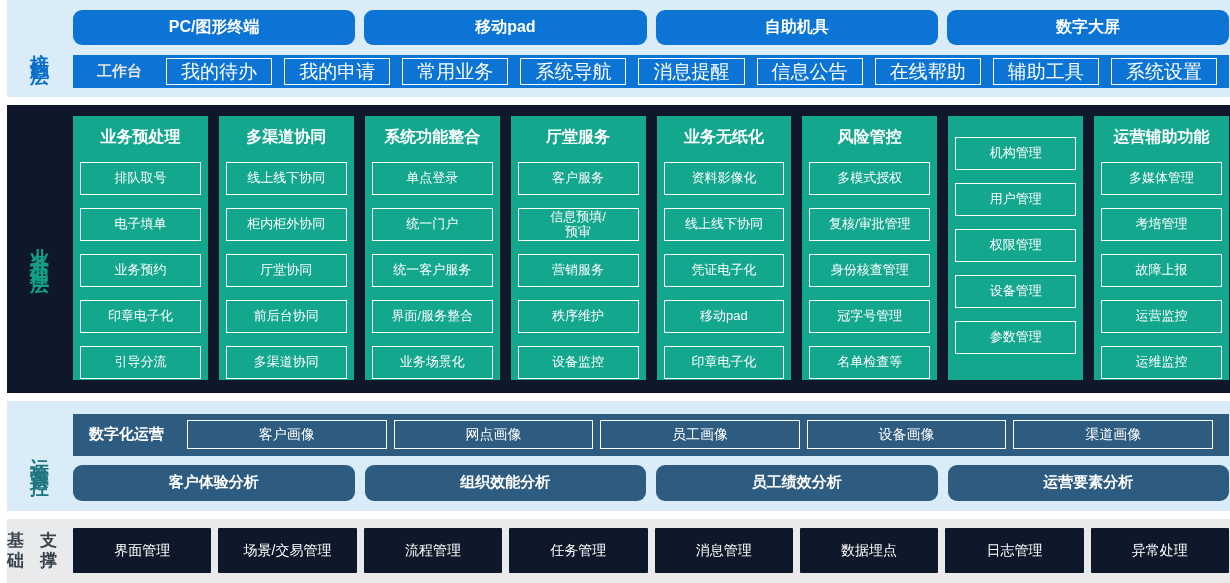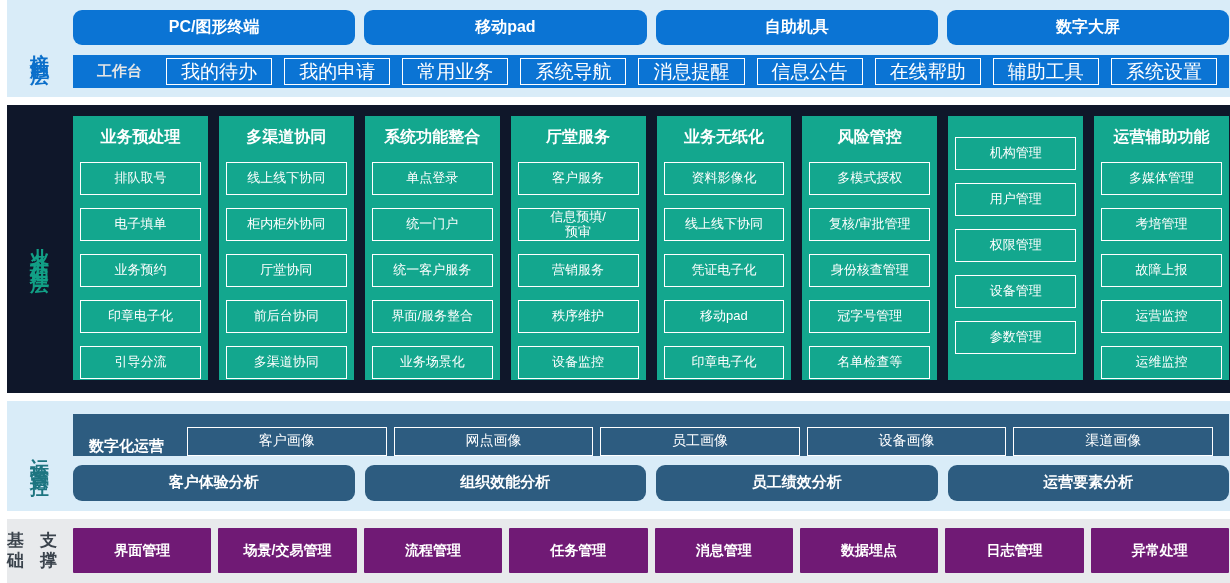--- a/index.html
+++ b/index.html
@@ -46,38 +46,38 @@
   .gcol-title{color:#fff;font-weight:bold;font-size:16px;text-align:center;height:25px;line-height:25px;white-space:nowrap;}
   .gitem{
     height:31px;margin-top:13px;border:1px solid #ffffff;color:#fff;font-size:13px;
     display:flex;align-items:center;justify-content:center;text-align:center;
     line-height:1.15;white-space:pre-line;padding:0 2px;
   }
 
   
   .band3{height:110px;background:#d9ecf8;}
   .content3{flex:1;display:flex;flex-direction:column;padding:13px 8px 10px 0;box-sizing:border-box;}
-  .digital-bar{height:46px;background:#2d5c80;display:flex;align-items:flex-end;gap:17px;padding:0 16px;box-sizing:border-box;}
+  .digital-bar{height:46px;background:#2d5c80;display:flex;align-items:center;gap:17px;padding:0 16px;box-sizing:border-box;}
   .digital-label{color:#fff;font-weight:bold;font-size:15px;white-space:nowrap;padding-right:6px;}
   .digital-item{
     flex:1;height:27px;border:1px solid #ffffff;color:#fff;font-size:14px;
     display:flex;align-items:center;justify-content:center;
   }
   .analysis-row{display:flex;gap:10px;margin-top:9px;height:40px;}
   .analysis-btn{
     flex:1;background:#2d5c80;border-radius:9px;color:#fff;font-weight:bold;font-size:15px;
     display:flex;align-items:center;justify-content:center;
   }
 
   
   .band4{height:64px;background:#e8eaec;}
   .foundation{flex:1;display:flex;gap:7px;padding:9px 8px 10px 0;box-sizing:border-box;}
   .f-item{
-    flex:1;background:#701a75;color:#fff;font-size:14px;border-radius:1px;
-    display:flex;align-items:center;justify-content:center;white-space:nowrap;font-weight:bold;
+    flex:1;background:#0f172a;color:#fff;font-size:14px;border-radius:1px;
+    display:flex;align-items:center;justify-content:center;white-space:nowrap;
   }
 </style>
 </head>
 <body>
 
 <div id="page">
 
   <div class="band band1">
     <div class="label-col">
       <div class="v-label contact-label">接触层</div>

